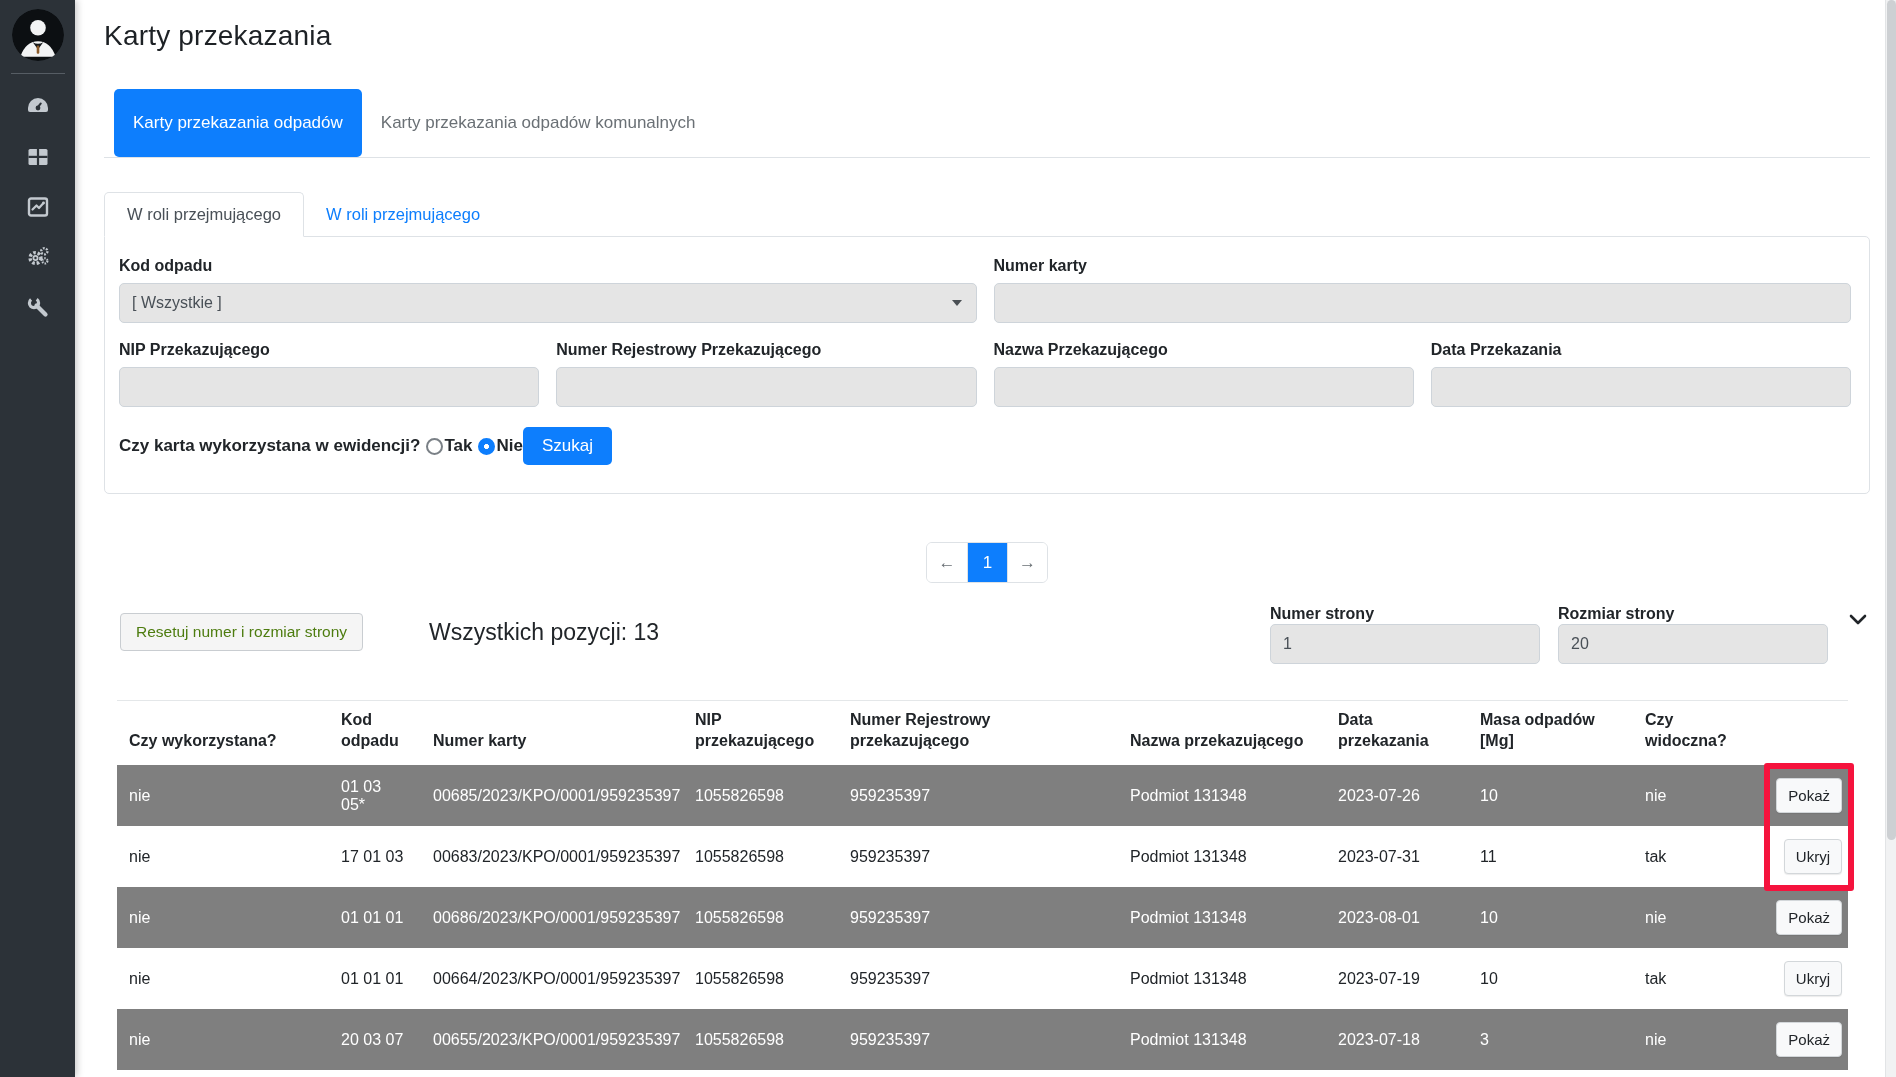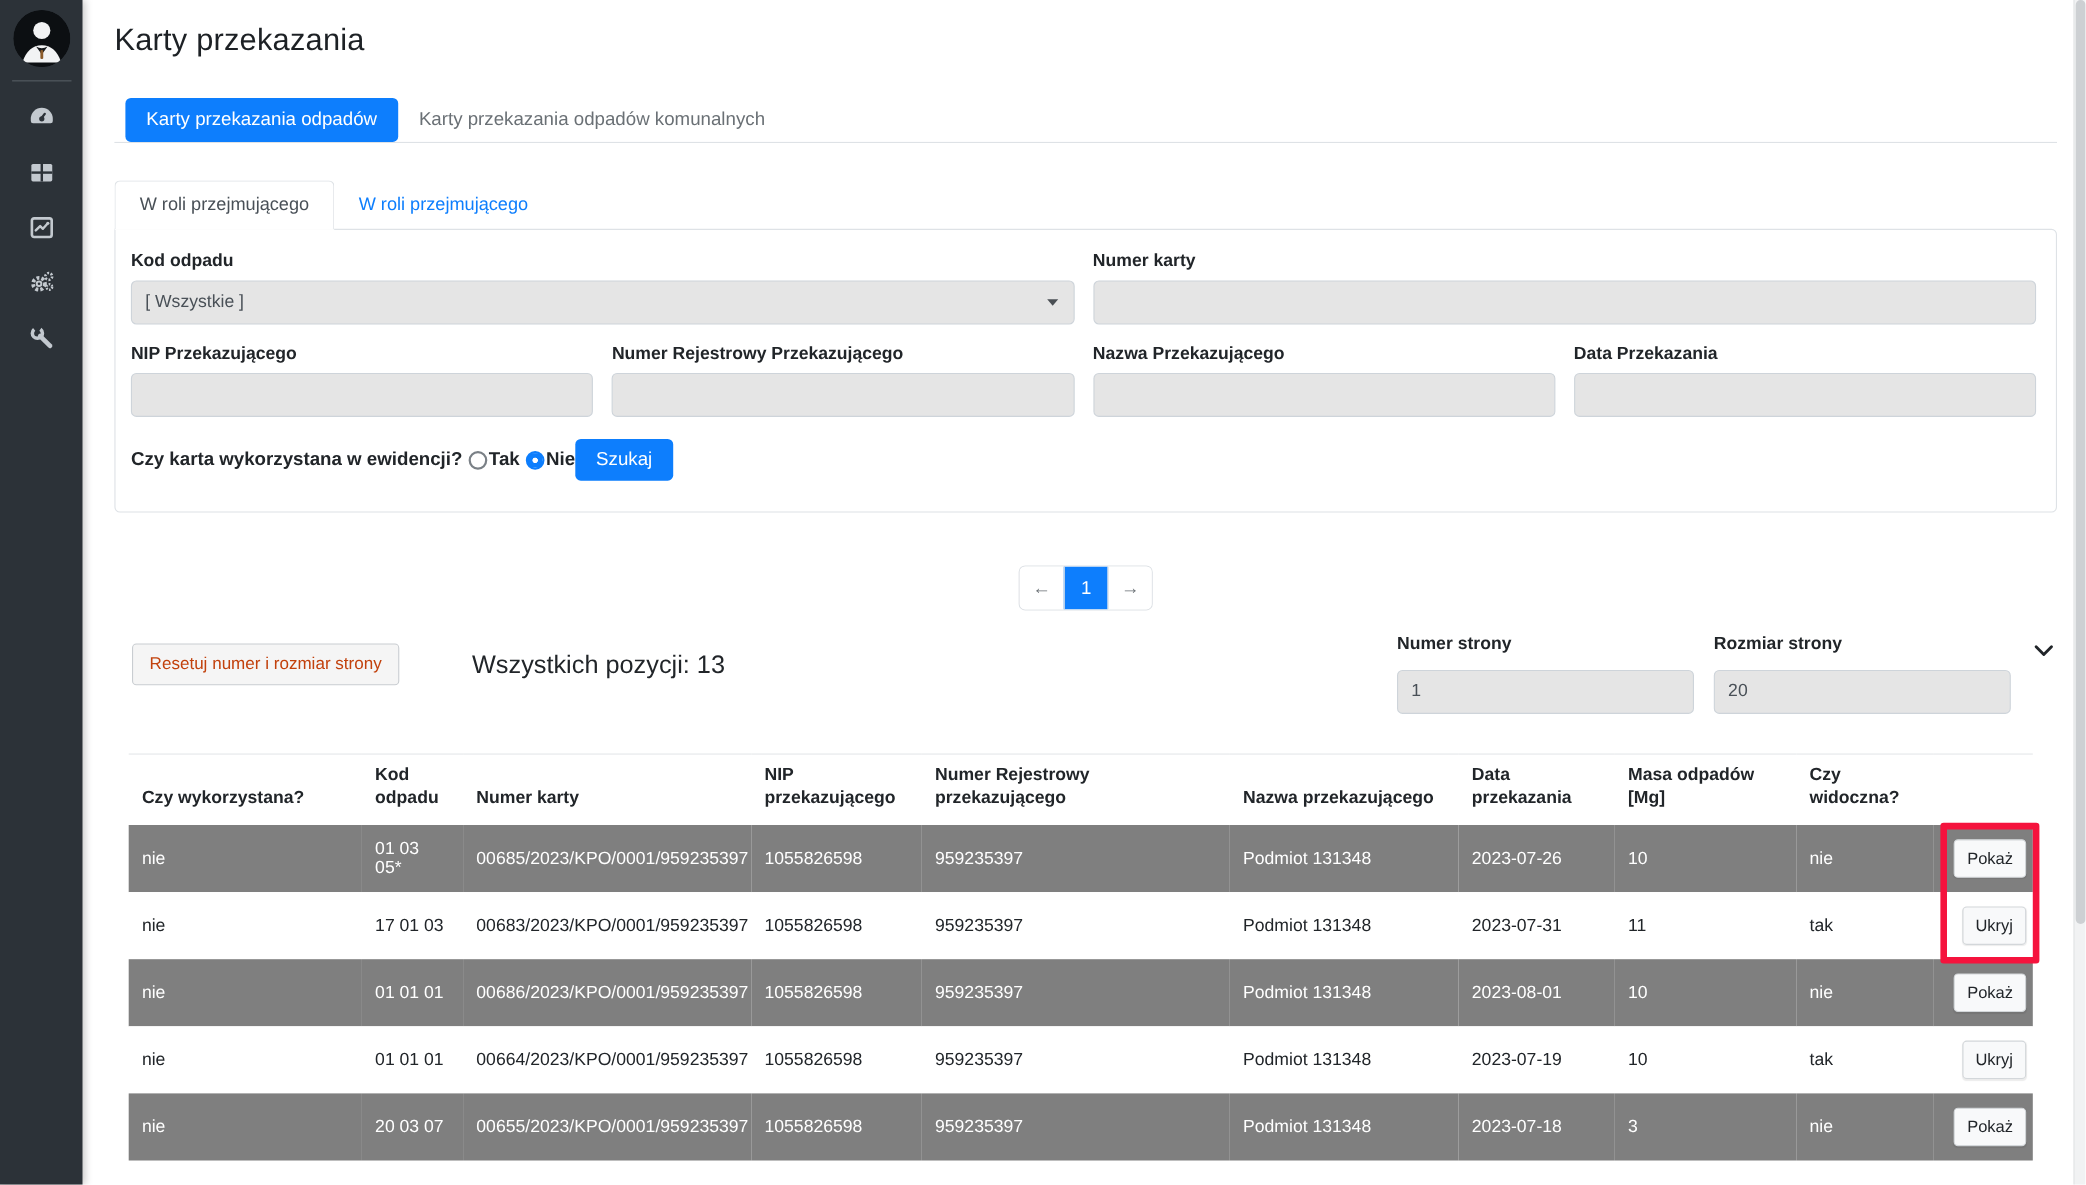--- a/index.html
+++ b/index.html
@@ -20,21 +20,21 @@
   .side-icons { display: flex; flex-direction: column; align-items: center; margin-top: 20px; gap: 24px; }
   .side-icon { width: 26px; height: 26px; display: flex; align-items: center; justify-content: center; cursor: pointer; }
   .side-icon svg { width: 24px; height: 24px; }
 
   
   .main { position: absolute; left: 75px; top: 0; width: 1821px; height: 1077px; padding: 20px 26px 0 29px; }
   .page-title { font-size: 28px; font-weight: 400; color: #1d2125; letter-spacing: 0.2px; }
 
   
   .main-tabs { margin-top: 37px; border-bottom: 1px solid #dee2e6; display: flex; align-items: flex-end; padding-left: 10px; }
-  .main-tab { font-size: 17px; padding: 10px 19px; border-radius: 5px 5px 5px 5px; cursor: pointer; margin-bottom: 0; }
+  .main-tab { font-size: 17px; padding: 24px 19px; border-radius: 5px 5px 5px 5px; cursor: pointer; margin-bottom: 0; }
   .main-tab.active { background: #0d7efd; color: #ffffff; font-weight: 400; }
   .main-tab.inactive { color: #6a7075; }
 
   
   .role-tabs { margin-top: 34px; display: flex; align-items: flex-end; padding-left: 0; }
   .role-tab { font-size: 16.5px; padding: 12px 22px; cursor: pointer; }
   .role-tab.active {
     background: #fff; color: #495057; border: 1px solid #dee2e6; border-bottom: 1px solid #ffffff;
     border-radius: 5px 5px 0 0; position: relative; z-index: 2; margin-bottom: -1px;
   }
@@ -75,26 +75,26 @@
     width: 40px; height: 39px; background: #fff; border: none; font-family: inherit;
     display: flex; align-items: center; justify-content: center; font-size: 17px; color: #6a7075; cursor: pointer;
   }
   .page-btn + .page-btn { border-left: 1px solid #dee2e6; }
   .page-btn.active { background: #0d7efd; color: #fff; }
 
   
   .controls-row { margin-top: 22px; display: flex; align-items: flex-start; }
   .btn-reset {
     background: #f5f5f5; border: 1px solid #c9cdd1; border-radius: 4px; font-family: inherit;
-    font-size: 15.5px; color: #c2410c; padding: 9px 15px; cursor: pointer; margin-left: 16px; margin-top: 8px;
+    font-size: 15.5px; color: #4d7c0f; padding: 9px 15px; cursor: pointer; margin-left: 16px; margin-top: 8px;
   }
   .total-text { font-size: 23px; color: #212529; margin-left: 66px; margin-top: 14px; }
   .controls-right { margin-left: auto; display: flex; align-items: flex-start; gap: 18px; }
   .ctrl-field { width: 270px; }
-  .ctrl-field .f-label { margin-bottom: 14px; }
+  .ctrl-field .f-label { margin-bottom: 1px; }
   .chevron-icon { margin-top: 2px; cursor: pointer; }
 
   
   .table-wrap { position: relative; margin: 36px 22px 0 13px; }
   table { width: 100%; border-collapse: collapse; table-layout: fixed; border-top: 1px solid #e4e7e9; }
   th { text-align: left; vertical-align: bottom; font-size: 16px; font-weight: 700; color: #212529;
        padding: 8px 12px 14px 12px; line-height: 1.32; }
   td { font-size: 16px; padding: 0 12px; height: 61px; vertical-align: middle; }
   tbody tr.shaded { background: #7f7f7f; color: #ffffff; }
   tbody tr.plain { background: #ffffff; color: #212529; }

